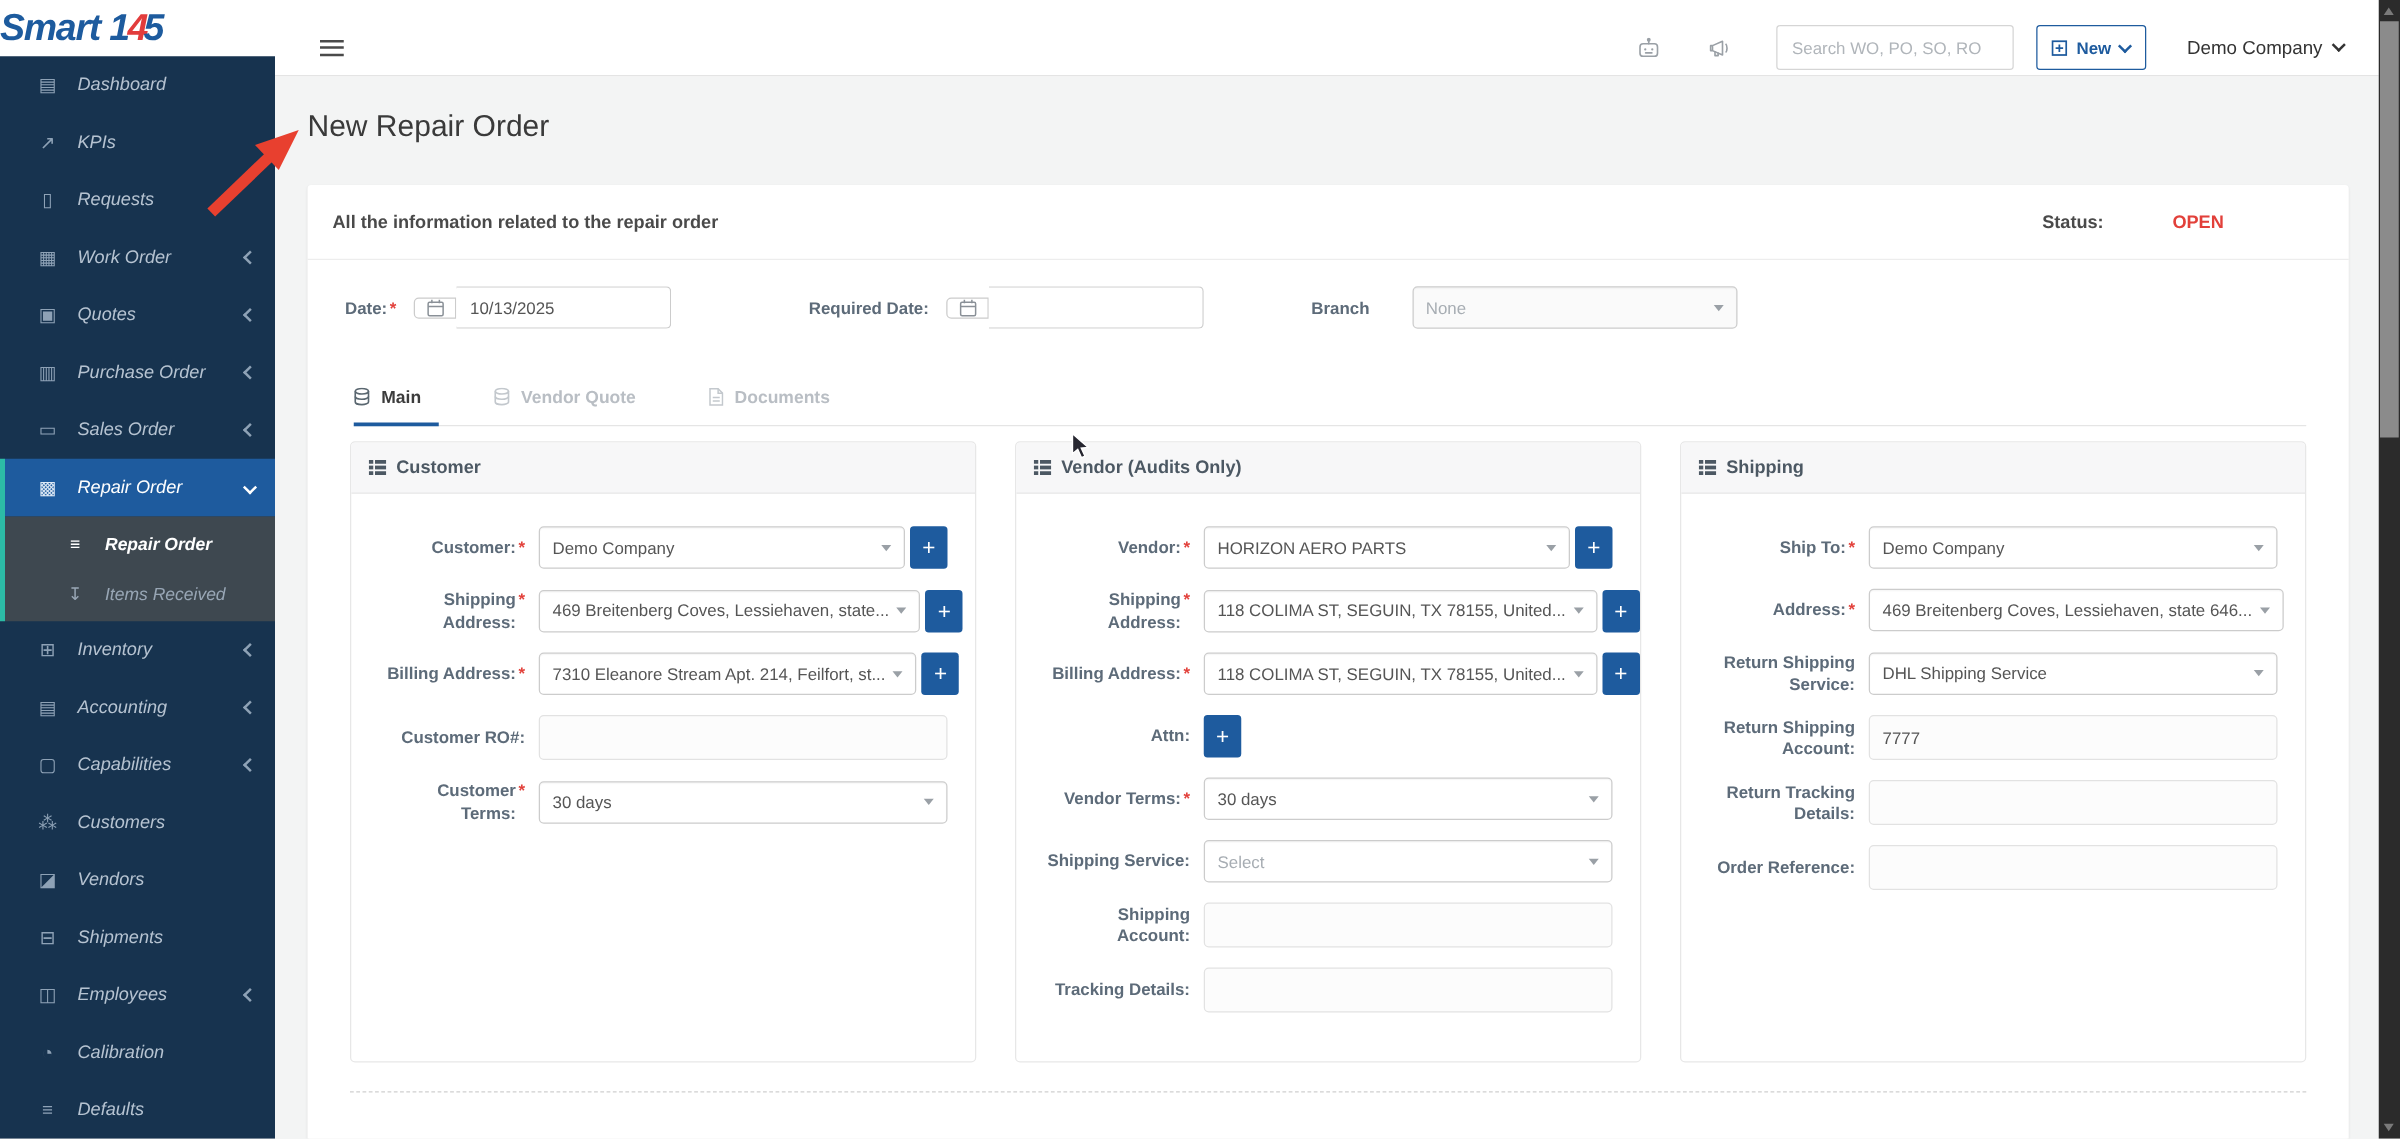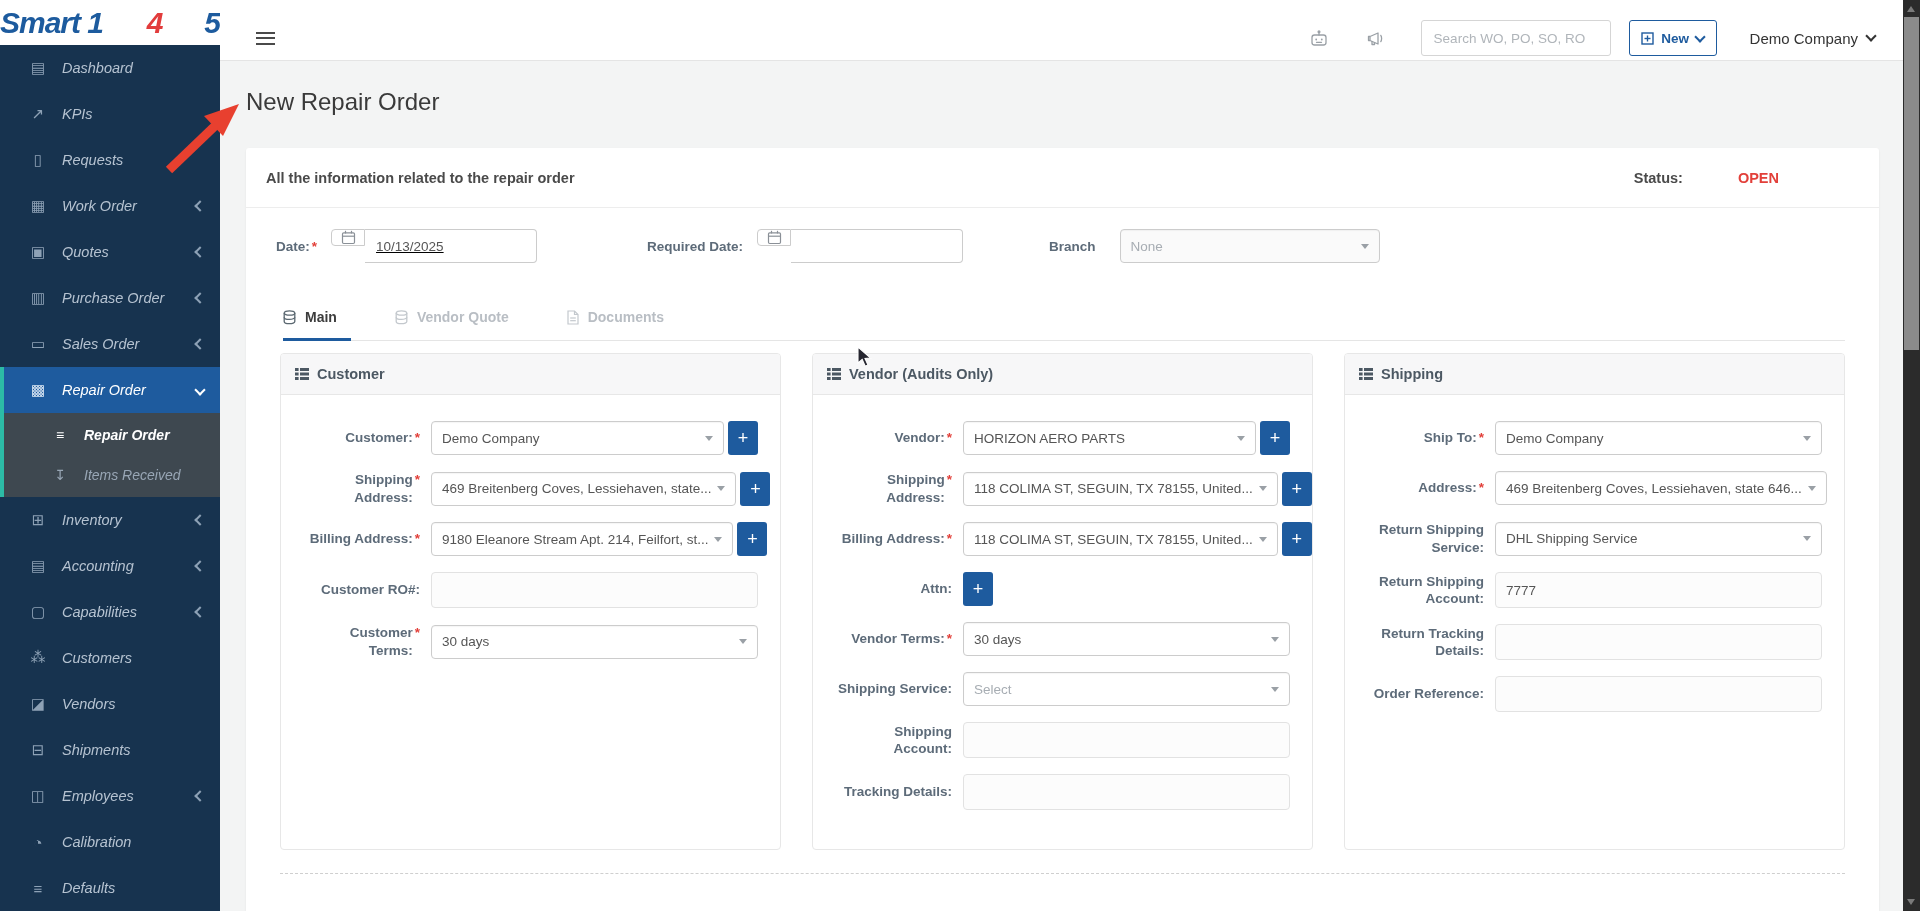--- a/index.html
+++ b/index.html
@@ -1,20 +1,20 @@
 <!DOCTYPE html>
 <html><head>
 <meta charset="utf-8">
 <style>
   html,body{margin:0;padding:0;width:1920px;height:911px;overflow:hidden;
     font-family:"Liberation Sans","DejaVu Sans",sans-serif;background:#f3f4f4;}
   .app{position:relative;width:1920px;height:911px;display:flex;}
   
   .sidebar{width:220px;flex:0 0 220px;background:#17334f;height:911px;display:flex;flex-direction:column;}
-  .logo{height:61px;background:#fff;display:flex;align-items:center;justify-content:space-between;
+  .logo{height:61px;background:#fff;display:flex;align-items:center;justify-content:flex-start;
     font-style:italic;font-weight:800;font-size:30px;letter-spacing:-1px;}
   .logo .lblue{color:#1d5b9e;} .logo .lred{color:#e23c3c;letter-spacing:-3px;margin:0 -1px;}
   .nav{flex:1;}
   .nav-item{height:46px;display:flex;align-items:center;padding:0 16px 0 27px;color:#b6c3d1;font-size:14.5px;cursor:pointer;position:relative;}
   .nav-item .nicon{width:22px;margin-right:13px;font-size:15px;color:#8ea2b6;font-style:normal;text-align:center;}
   .nav-item .nlabel{flex:1;white-space:nowrap;font-style:italic;}
   .chev{display:inline-block;width:6px;height:6px;border-right:2px solid #8ea2b6;border-bottom:2px solid #8ea2b6;}
   .chev.left{transform:rotate(135deg);} .chev.down{transform:rotate(45deg);border-color:#fff;}
   .active-group{border-left:4px solid #2cbba6;}
   .active-group .nav-item.main-active{background:#1e5b9e;color:#fff;padding-left:23px;}
@@ -42,25 +42,25 @@
   .content{position:relative;flex:1;background:#f3f4f4;overflow:hidden;padding-left:48px;}
   .page-title{position:absolute;left:26px;top:27px;font-size:24px;font-weight:500;color:#3a3a3a;margin:0;}
   .card{position:absolute;left:26px;top:87px;width:1633px;height:840px;background:#fff;border-radius:3px;box-shadow:0 1px 2px rgba(0,0,0,.08);box-sizing:border-box;}
   .card-header{height:59px;display:flex;align-items:center;justify-content:space-between;padding:0 0 0 20px;border-bottom:1px solid #ededed;}
   .card-header .info{font-size:14.5px;font-weight:700;color:#4a4a4a;text-align:right;}
   .status-group{display:flex;align-items:center;margin-right:100px;gap:55px;font-size:14.5px;font-weight:700;}
   .status-label{color:#4a4a4a;} .status-value{color:#e2403a;}
   .date-row{display:flex;align-items:center;padding:21px 0 18px 30px;}
   .flabel-inline{font-size:13.5px;font-weight:600;color:#5d6b79;}
   .req{color:#e2403a;font-weight:700;vertical-align:top;margin-left:2px;}
-  .igroup{display:flex;align-items:flex-start;margin-left:14px;text-decoration:underline;}
+  .igroup{display:flex;align-items:center;margin-left:14px;}
   .cal-btn{width:32px;border:1px solid #ccc;border-radius:4px 0 0 4px;background:#fff;display:flex;align-items:center;justify-content:center;cursor:pointer;}
   .date-input{width:172px;height:34px;border:1px solid #ccc;border-left:none;border-radius:0 4px 4px 0;padding:0 11px;font-size:13.5px;color:#555;box-sizing:border-box;outline:none;}
   .gap1{margin-left:110px;} .gap2{margin-left:86px;}
-  .branch-sel{margin-left:24px;width:260px;}
+  .branch-sel{margin-left:34px;width:260px;}
   
   .tabs{margin:28px 34px 0 37px;display:flex;border-bottom:1px solid #e5e5e5;}
   .tab{display:flex;align-items:center;gap:9px;padding:0 14px 13px 0;margin-right:44px;font-size:14px;font-weight:600;color:#b9bec4;cursor:pointer;border-bottom:3px solid transparent;margin-bottom:-1px;}
   .tab.active{color:#3c3c3c;font-weight:700;border-bottom:3px solid #1e5b9e;}
   .tab.active svg{color:#5a6770;} .tab svg{color:#c3c8cd;}
   
   .panels{display:flex;gap:31px;margin:12px 34px 0 34px;}
   .panel{flex:1;height:497px;background:#fff;border:1px solid #e7e7e7;border-radius:4px;box-sizing:border-box;overflow:hidden;}
   .panel-header{height:40px;background:#f7f7f8;border-bottom:1px solid #e7e7e7;display:flex;align-items:center;padding:0 14px;gap:8px;
     font-size:14.5px;font-weight:700;color:#4c5863;}
@@ -341,21 +341,21 @@
                       <span class="sel-val">469 Breitenberg Coves, Lessiehaven, state...</span>
                       <i class="caret"></i>
                     </span>
                   <button class="plusbtn">+</button>
                 </div>
               </div>
               <div class="frow">
                 <div class="flabel"><span class="lbl">Billing Address:</span><span class="req">*</span></div>
                 <div class="fctrl">
                   <span class="sel">
-                      <span class="sel-val">9180 Eleanore Stream Apt. 214, Feilfort, st...</span>
+                      <span class="sel-val">7310 Eleanore Stream Apt. 214, Feilfort, st...</span>
                       <i class="caret"></i>
                     </span>
                   <button class="plusbtn">+</button>
                 </div>
               </div>
               <div class="frow">
                 <div class="flabel"><span class="lbl">Customer RO#:</span></div>
                 <div class="fctrl">
                     <input class="txt" value="" style="">
                   </div>

